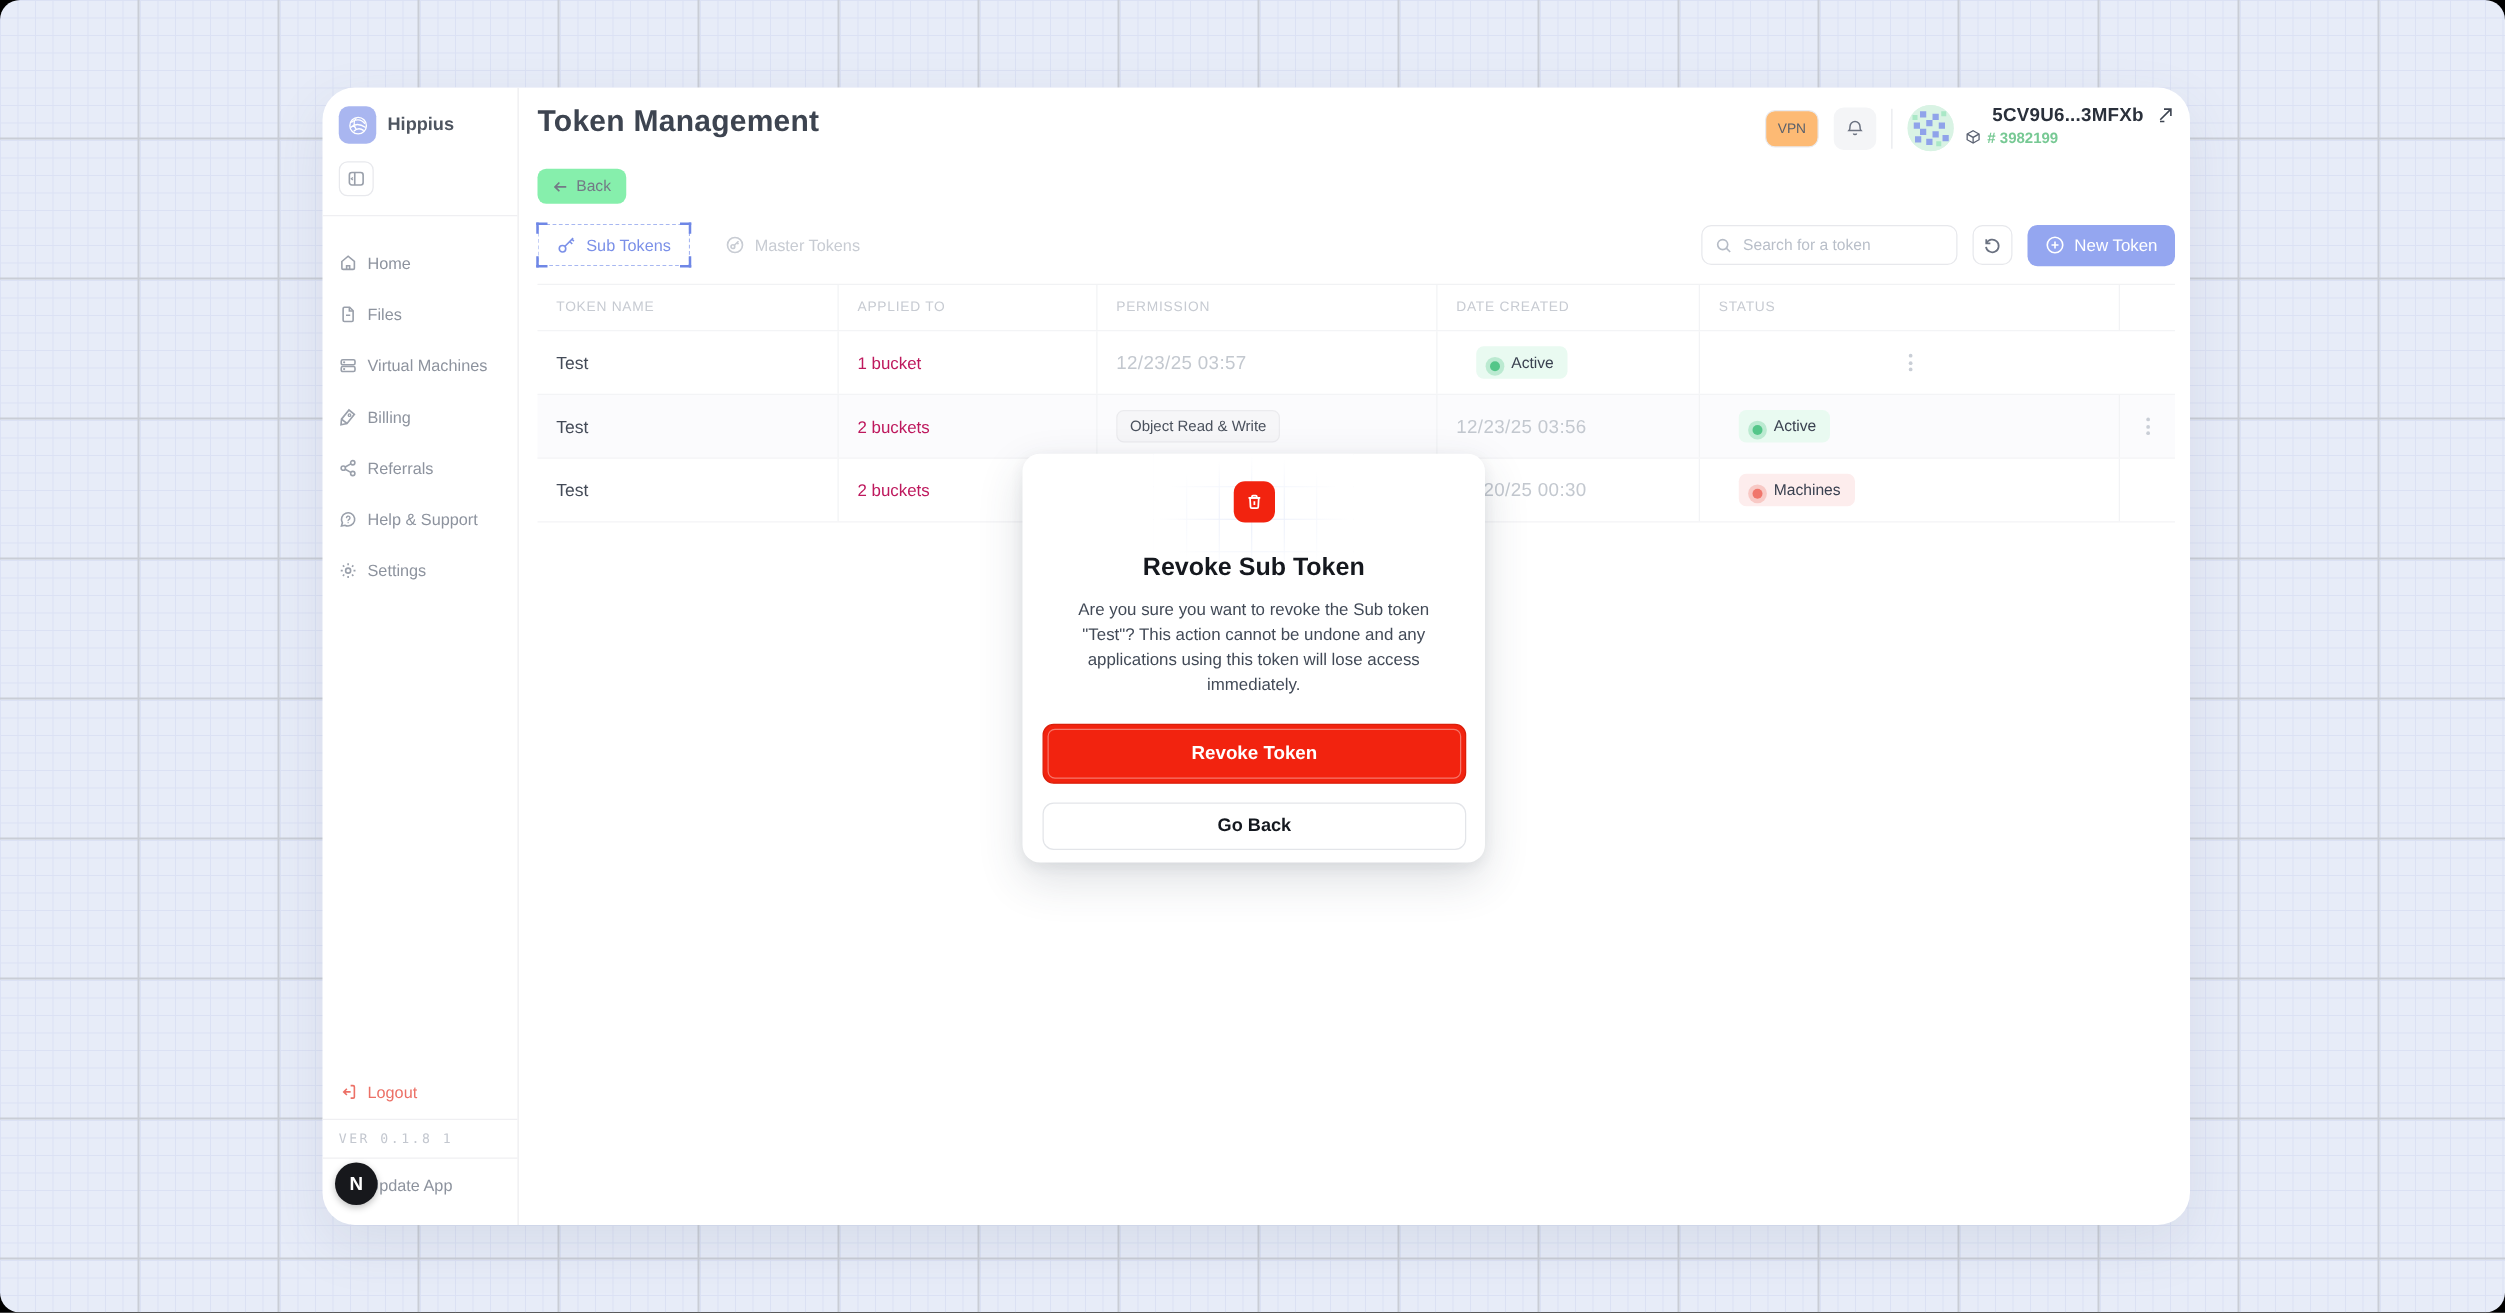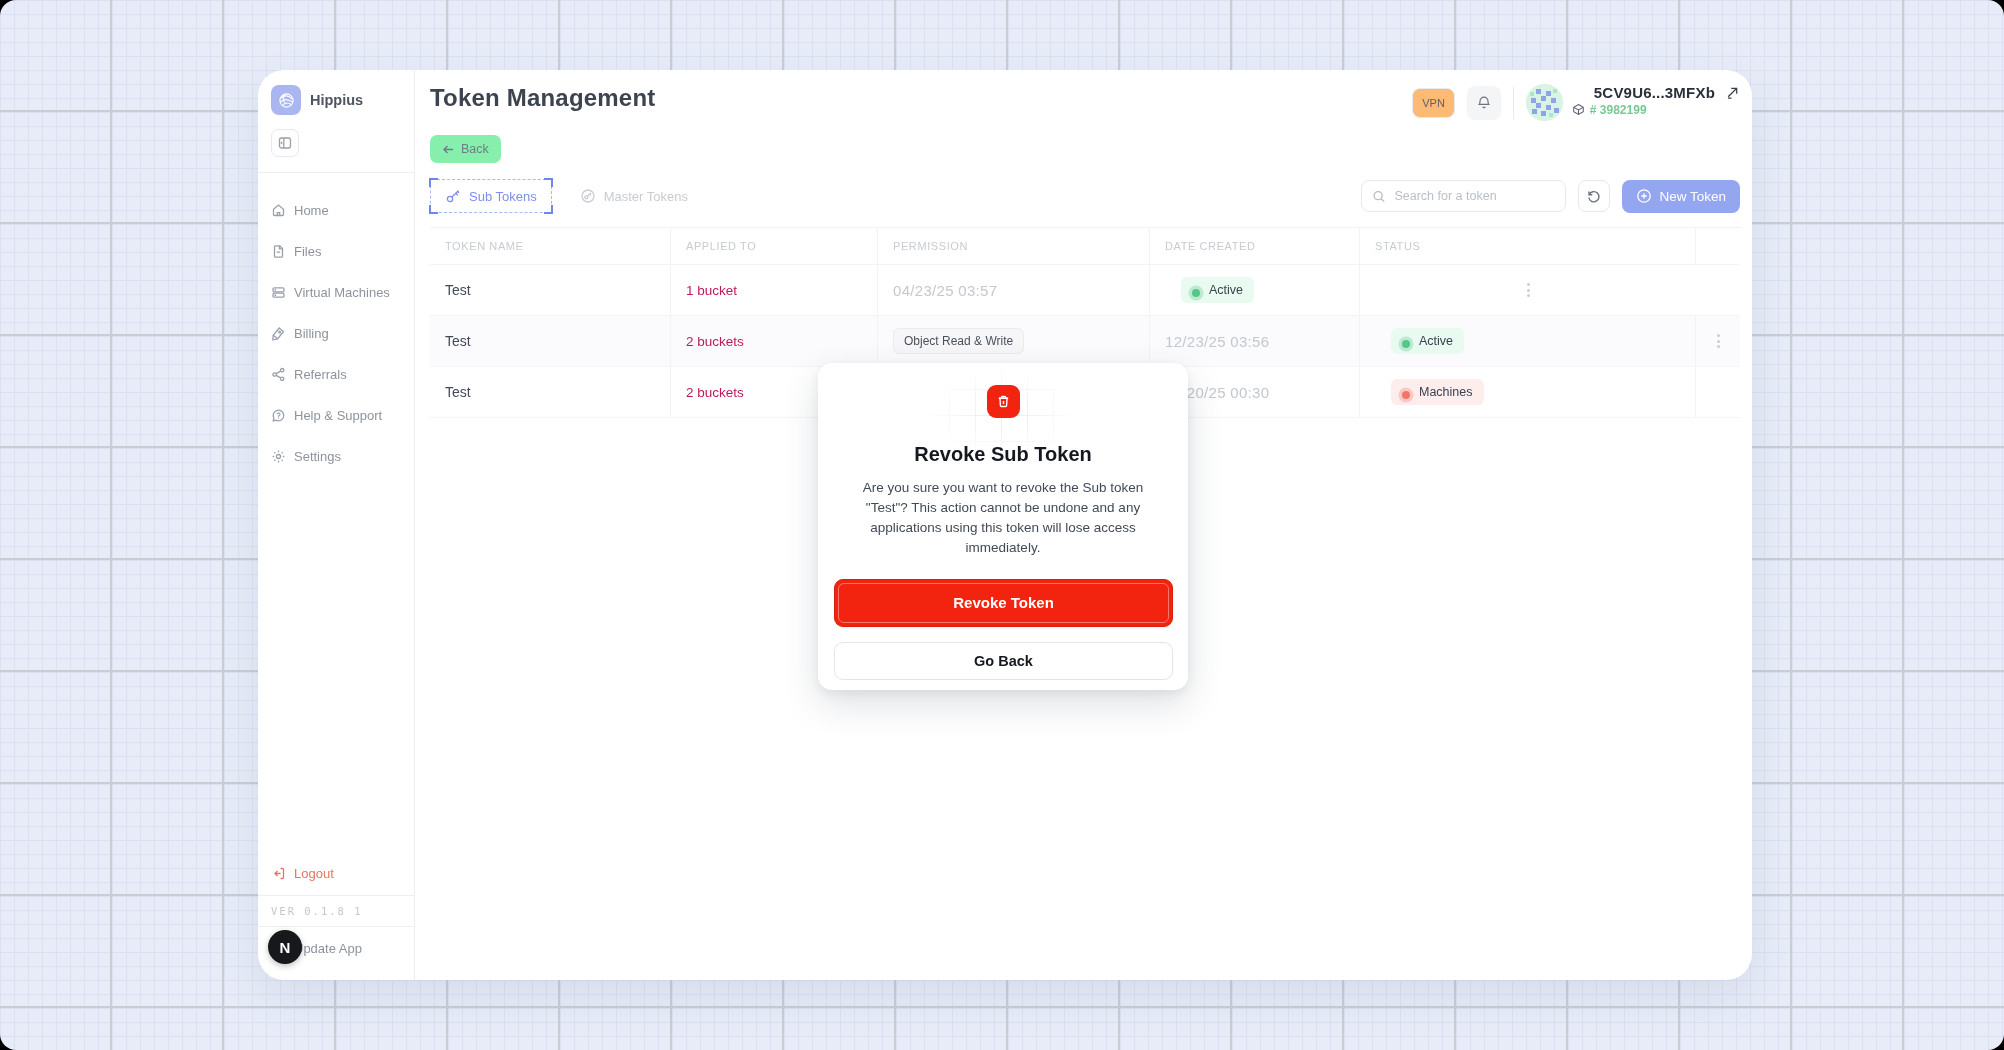--- a/index.html
+++ b/index.html
@@ -63,21 +63,21 @@
   .header-right { display:flex; align-items:center; gap:12px; }
   .vpn-chip { border:1px solid #e9eaee; border-radius:8px; background:#fdba74;
               padding:8px 9px; font-size:11px; font-weight:500; color:#5a616c; }
   .bell-btn { width:34px; height:34px; border-radius:8px; background:#f4f5f7;
               display:flex; align-items:center; justify-content:center; color:#6b7280; }
   .vert-div { width:1px; height:32px; background:#e8e9ed; }
   .account { display:flex; align-items:flex-start; gap:9px; }
   .avatar { width:37px; height:37px; border-radius:50%; overflow:hidden;
             background:#d9f3e4; flex:0 0 37px; }
   .account-texts { display:flex; flex-direction:column; gap:2px; }
-  .account-id-row { display:flex; align-items:center; gap:10px;padding-left:22px; }
+  .account-id-row { display:flex; align-items:flex-start; gap:10px;padding-left:22px; }
   .account-id { font-size:15px; font-weight:700; color:#2a303b; letter-spacing:.2px; }
   .account-sub { display:flex; align-items:flex-start; gap:5px; }
   .account-num { font-size:12px; font-weight:600; color:#77c994; }
 
   .back-btn { margin-top:14px; display:inline-flex; align-items:center; gap:6px;
               background:#86efac; border-radius:7px; padding:7px 12px;
               font-size:12.5px; color:#737a86; cursor:pointer; }
 
   .toolbar { margin-top:16px; display:flex; justify-content:space-between; align-items:center; }
   .tabs { display:flex; align-items:center; }
@@ -376,21 +376,21 @@
             <div class="t-cell">PERMISSION</div>
             <div class="t-cell">DATE CREATED</div>
             <div class="t-cell">STATUS</div>
             <div class="t-cell"></div>
           </div>
 
           <div class="t-body">
             <div class="t-row">
               <div class="t-cell cell-name">Test</div>
               <div class="t-cell cell-muted">1 bucket</div>
-              <div class="t-cell cell-date">04/23/25 03:57</div>
+              <div class="t-cell cell-date">12/23/25 03:57</div>
               <div class="t-cell">
                   <span class="status-badge badge-active">
                     <i class="dot dot-active"></i>
                     <span>Active</span>
                   </span>
                 </div>
               <div class="t-cell">
                   <span class="kebab">
                     <i></i>
                     <i></i>

